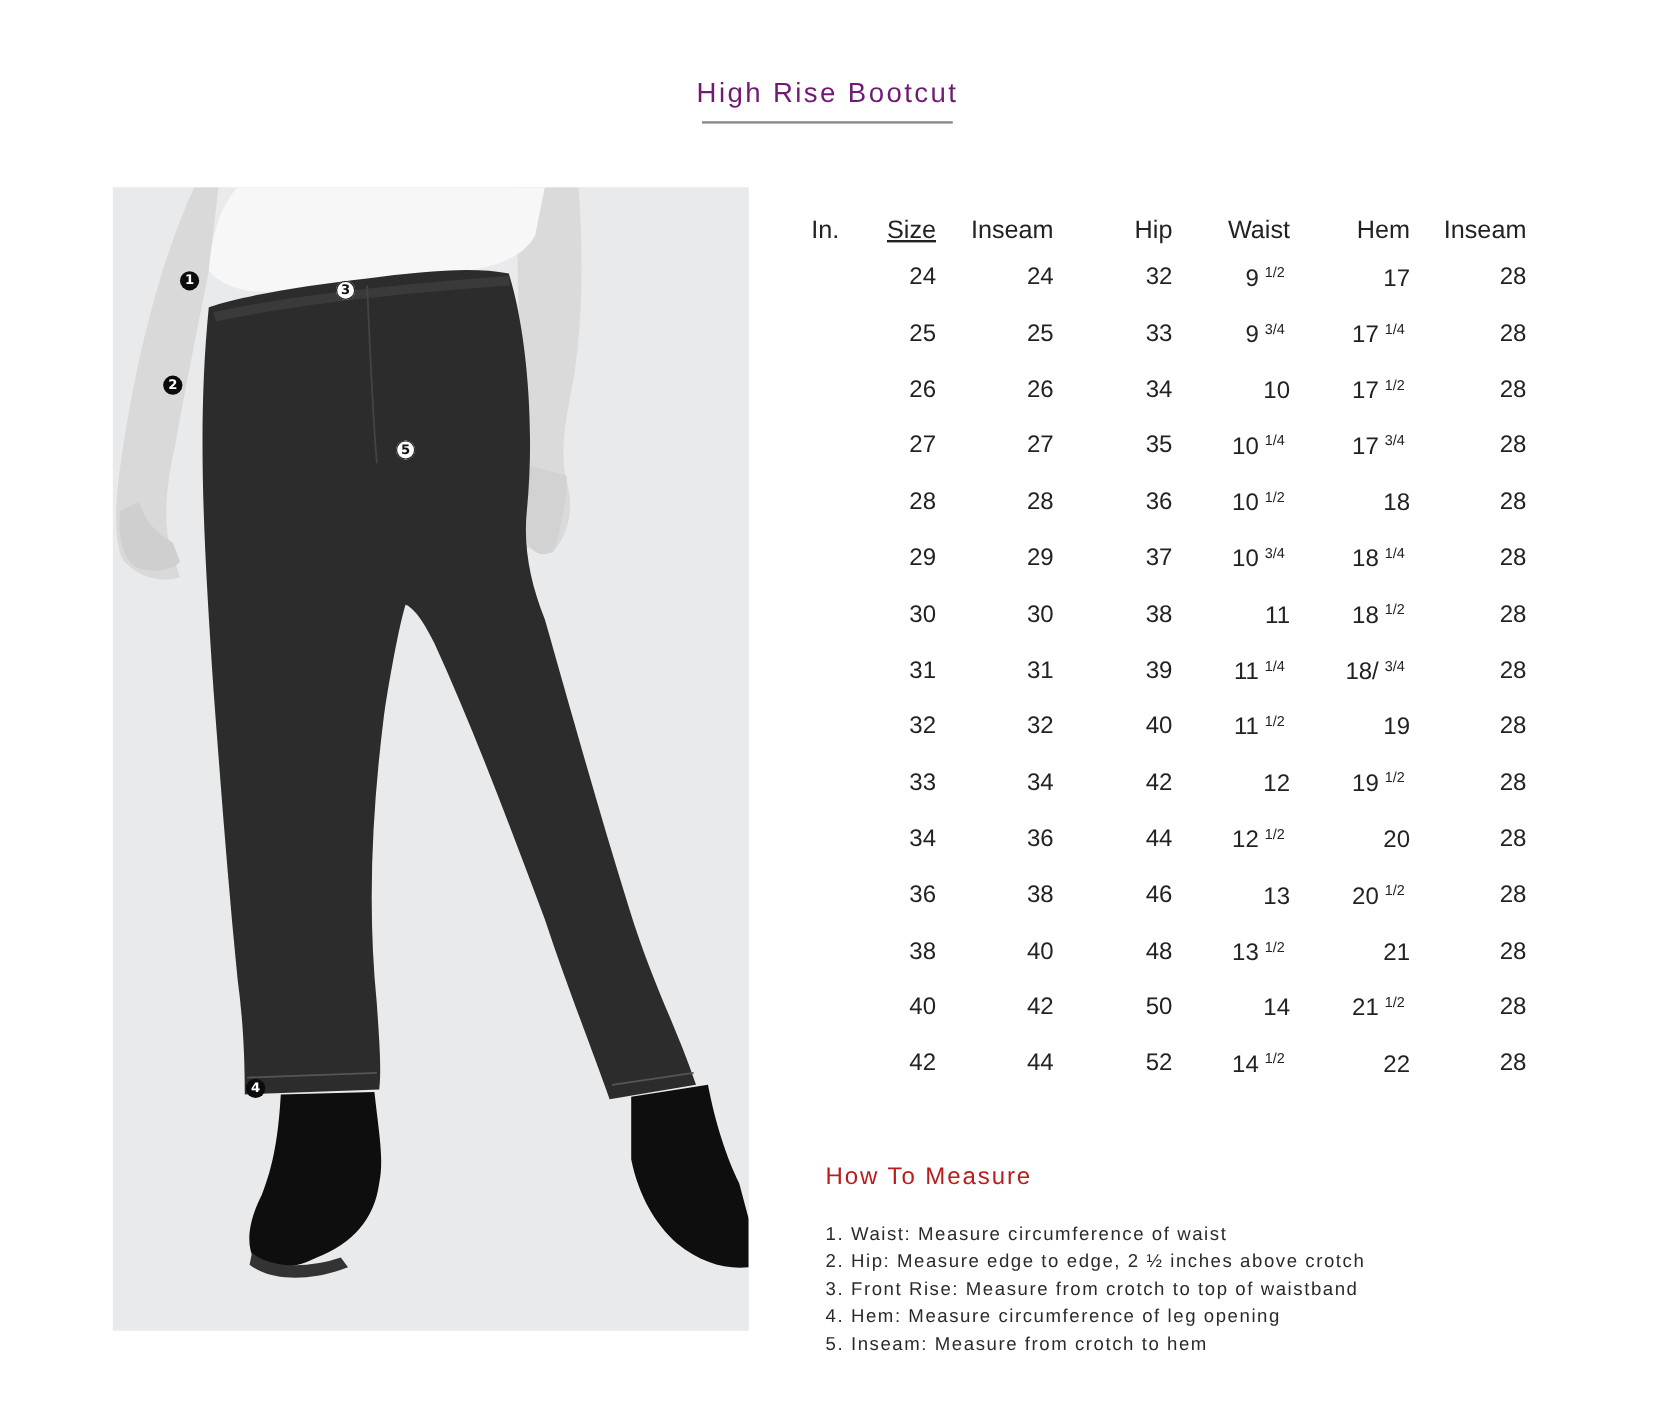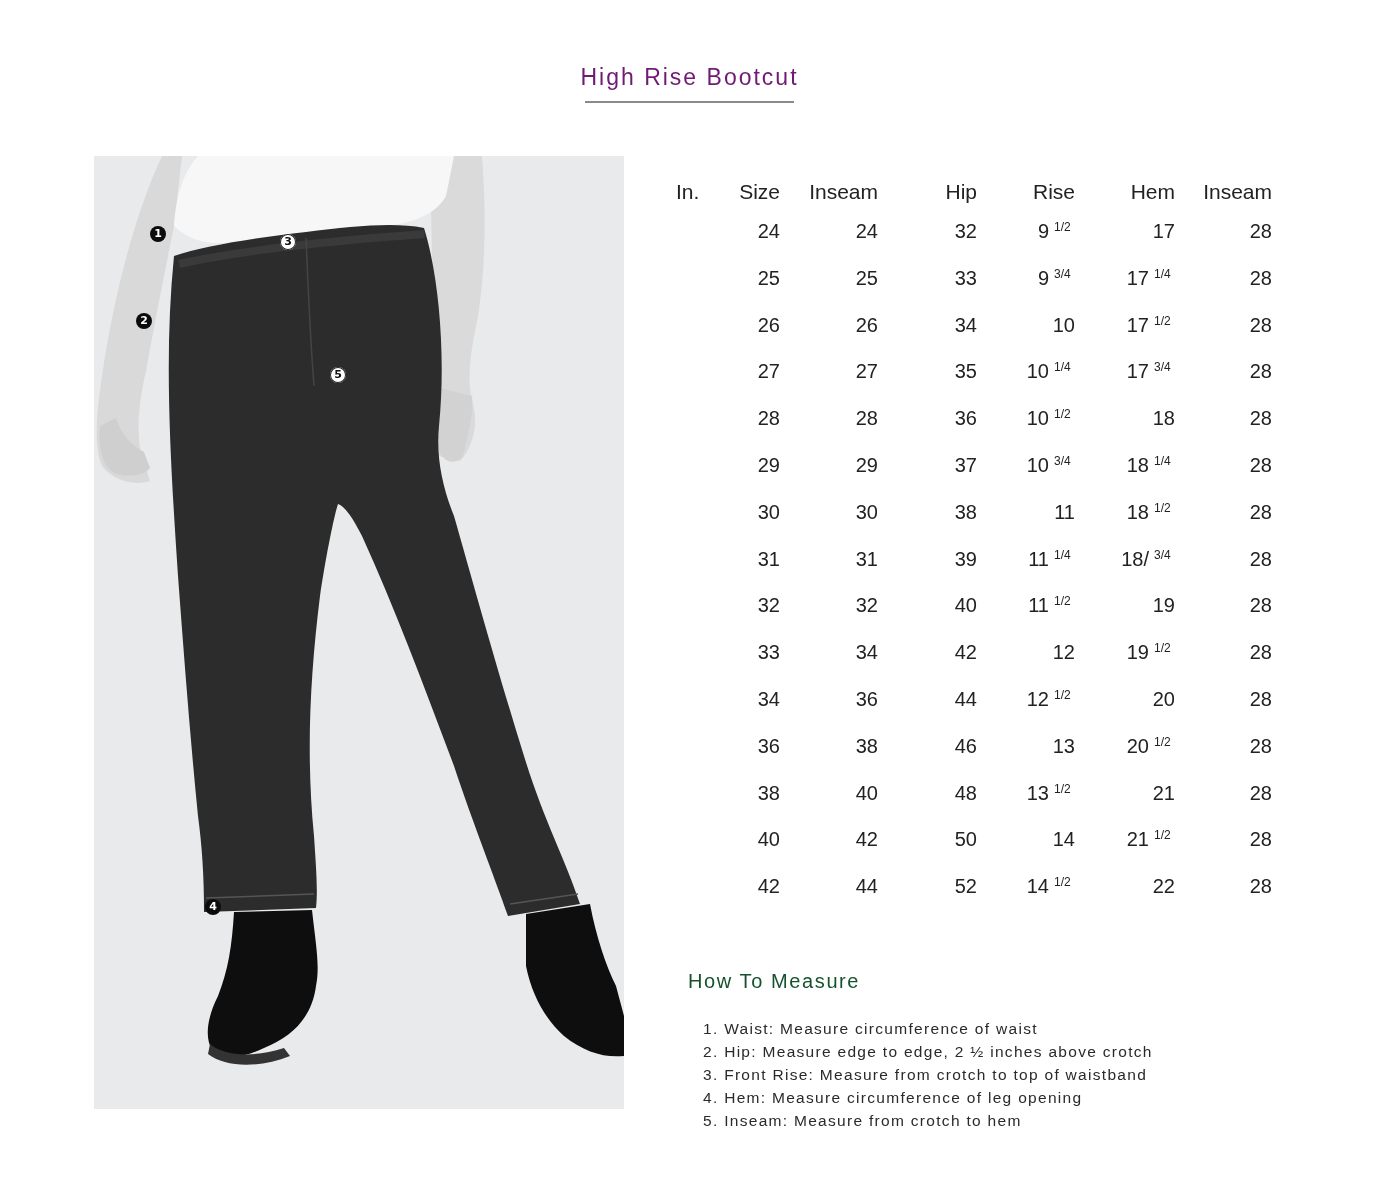--- a/index.html
+++ b/index.html
@@ -15,34 +15,34 @@
             font-size: 11px; font-weight: bold; line-height: 16px; text-align: center;
             font-family: "DejaVu Sans", sans-serif; }
   .marker.dark { background: #0b0b0b; color: #ffffff; }
   .marker.light { background: #ffffff; color: #111111; box-shadow: 0 0 0 1px #222 inset; }
 
   .size-table { position: absolute; left: 676px; top: 180px; border-collapse: collapse; }
   .size-table th, .size-table td { padding: 0; font-weight: normal; white-space: nowrap; }
   .size-table th { font-size: 21px; color: #222; height: 40px; vertical-align: top; text-align: right; }
   .size-table td { font-size: 20px; color: #222; height: 46.8px; vertical-align: top; text-align: right; }
   .size-table th.c-in { text-align: left; width: 40px; }
-  .c-size { width: 64px; }
+  .c-size { width: 64px; text-decoration: underline; }
   .c-waist { width: 98px; }
   .c-hip { width: 99px; }
   .c-rise { width: 98px; }
   .c-hem { width: 100px; }
   .c-inseam { width: 97px; }
   .frac { font-size: 12px; vertical-align: 7px; margin-left: 5px; display: inline-block; min-width: 21px; text-align: left; }
   .frac:empty { display: none; }
   .num { display: inline-block; }
   td.rise-cell, td.hem-cell { position: relative; }
 
   .howto { position: absolute; left: 688px; top: 970px; }
-  .howto-title { font-size: 20px; letter-spacing: 1.6px; color: #14532d; margin-bottom: 24px; }
-  .howto-list { list-style: none; margin: 15px; padding: 0; }
+  .howto-title { font-size: 20px; letter-spacing: 1.6px; color: #b91c1c; margin-bottom: 24px; }
+  .howto-list { list-style: none; margin: 0; padding: 0; }
   .howto-list li { font-size: 15.5px; letter-spacing: 1.3px; color: #2a2a2a; line-height: 23px; }
 </style>
 </head>
 <body>
 
 <div class="title">High Rise Bootcut</div>
 <div class="title-rule"></div>
 
 <div class="photo">
   <svg width="530" height="953" viewBox="0 0 530 953">
@@ -76,21 +76,21 @@
   <div class="marker light" style="left:236px;top:211px;">5</div>
 </div>
 
 <table class="size-table">
   <thead>
     <tr>
       <th class="c-in">In.</th>
       <th class="c-size">Size</th>
       <th class="c-waist">Inseam</th>
       <th class="c-hip">Hip</th>
-      <th class="c-rise">Rise</th>
+      <th class="c-rise">Waist</th>
       <th class="c-hem">Hem</th>
       <th class="c-inseam">Inseam</th>
     </tr>
   </thead>
   <tbody id="size-rows">
       <tr>
         <td></td>
         <td class="c-size"><span class="num">24</span></td>
         <td class="c-waist"><span class="num">24</span></td>
         <td class="c-hip"><span class="num">32</span></td>

